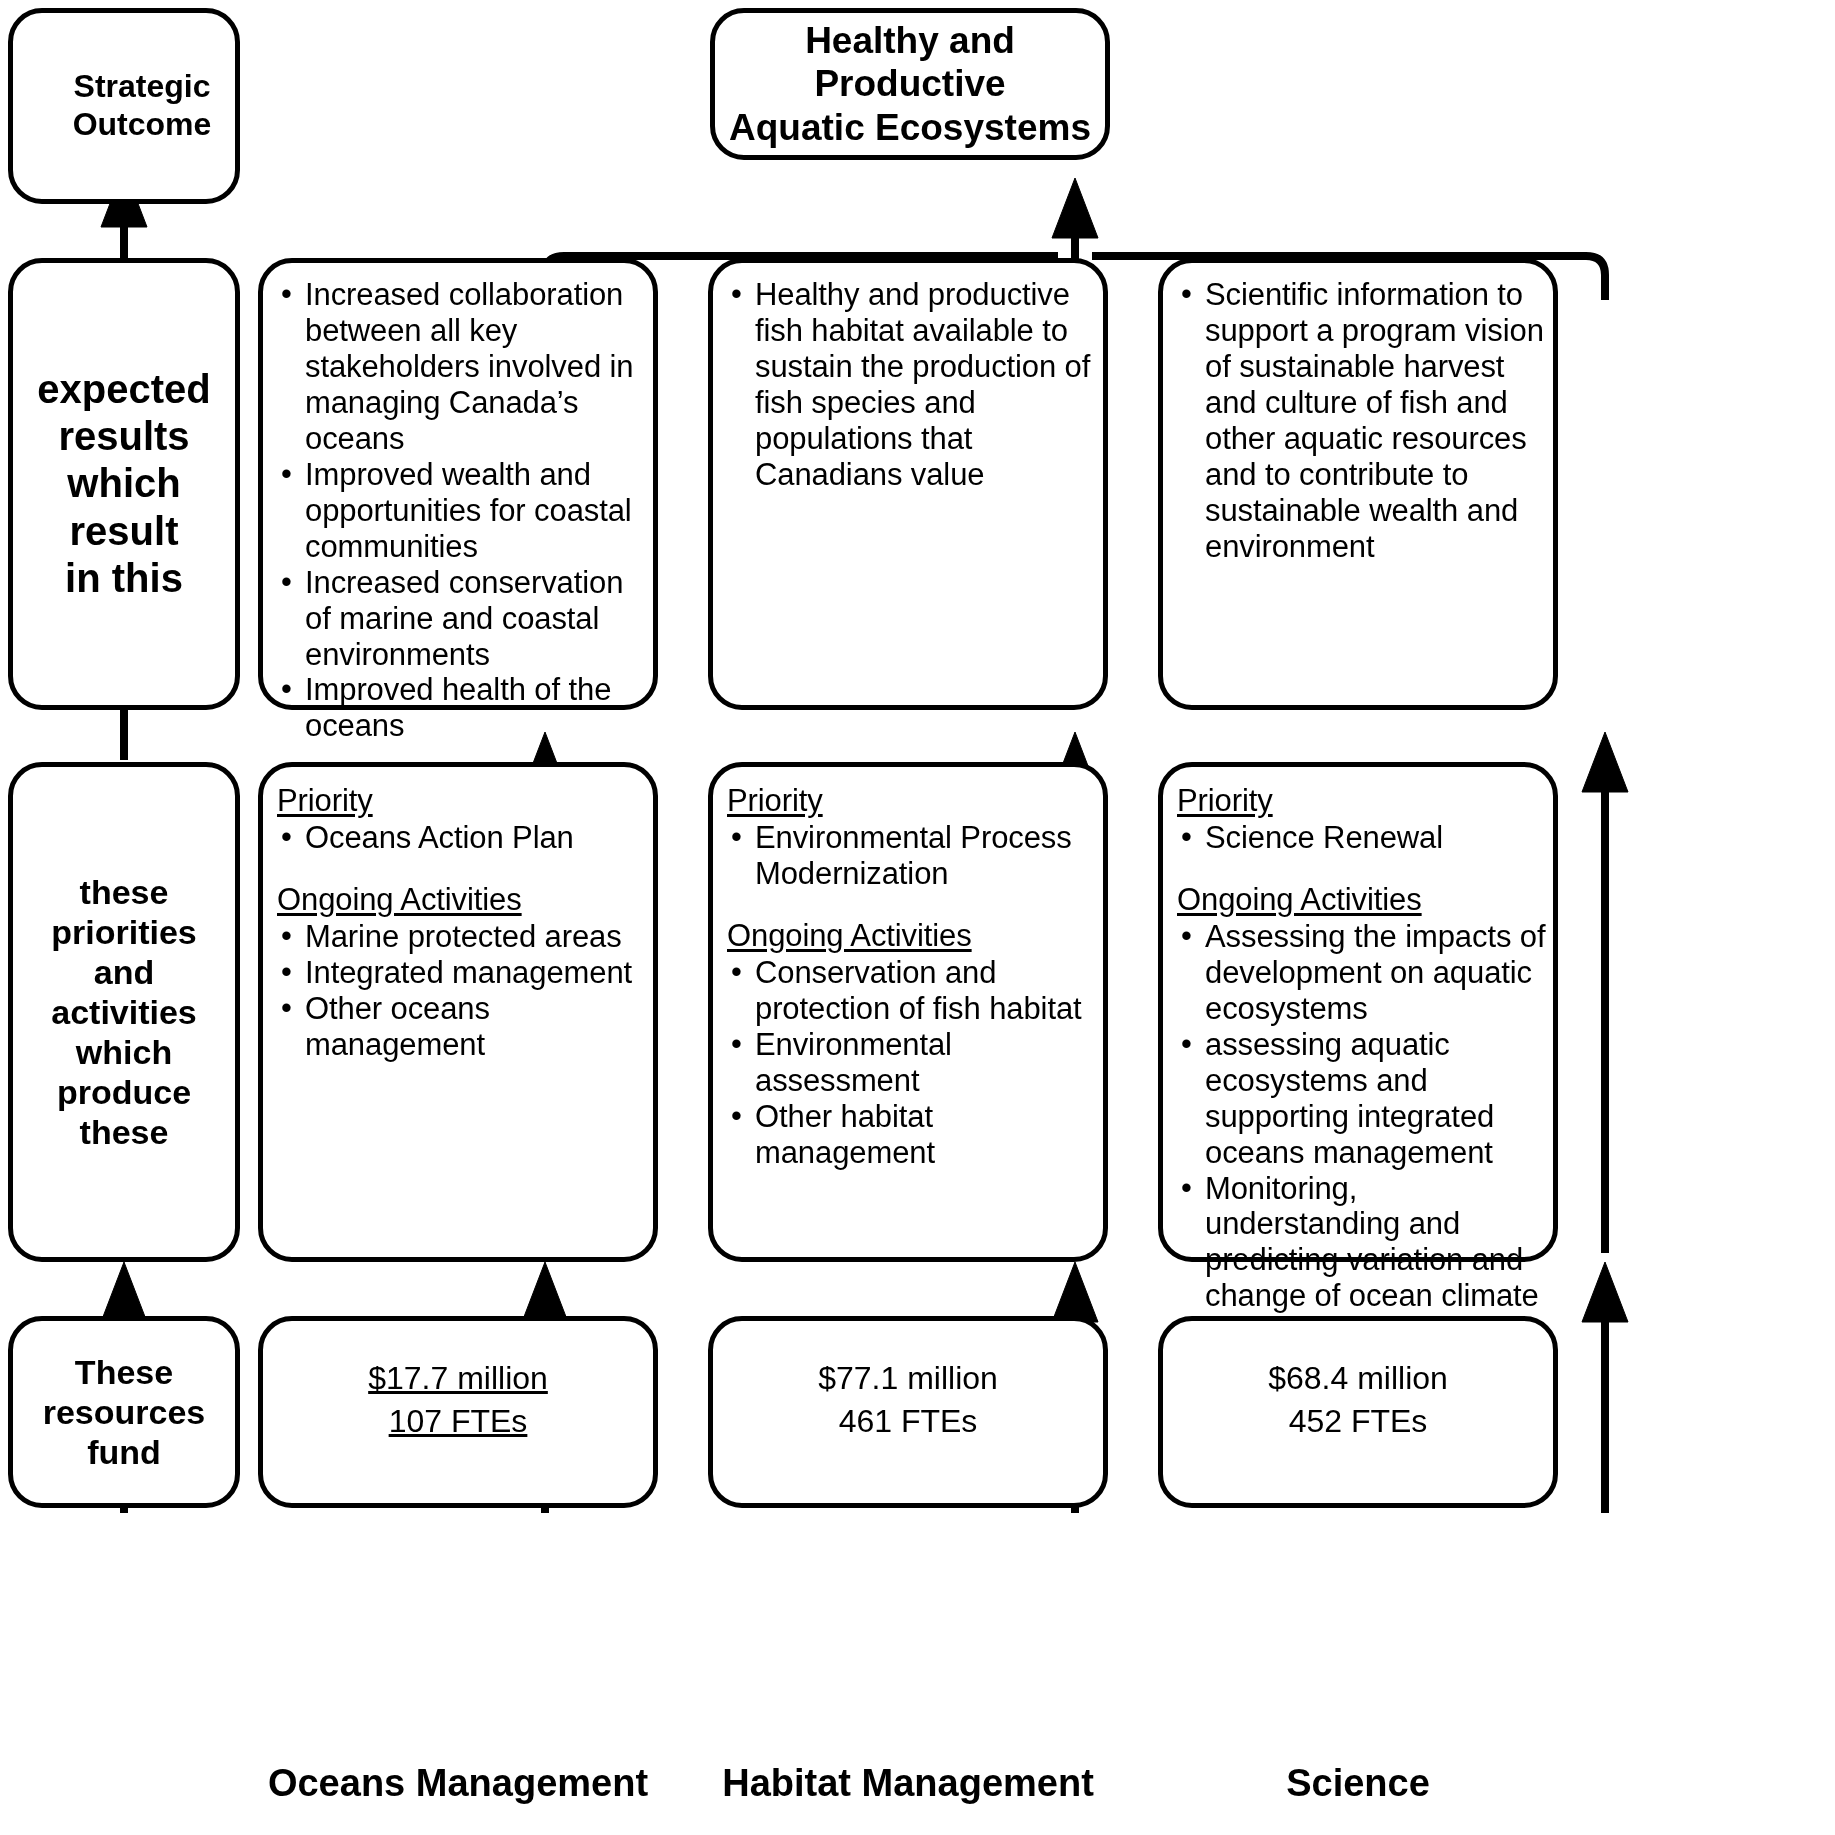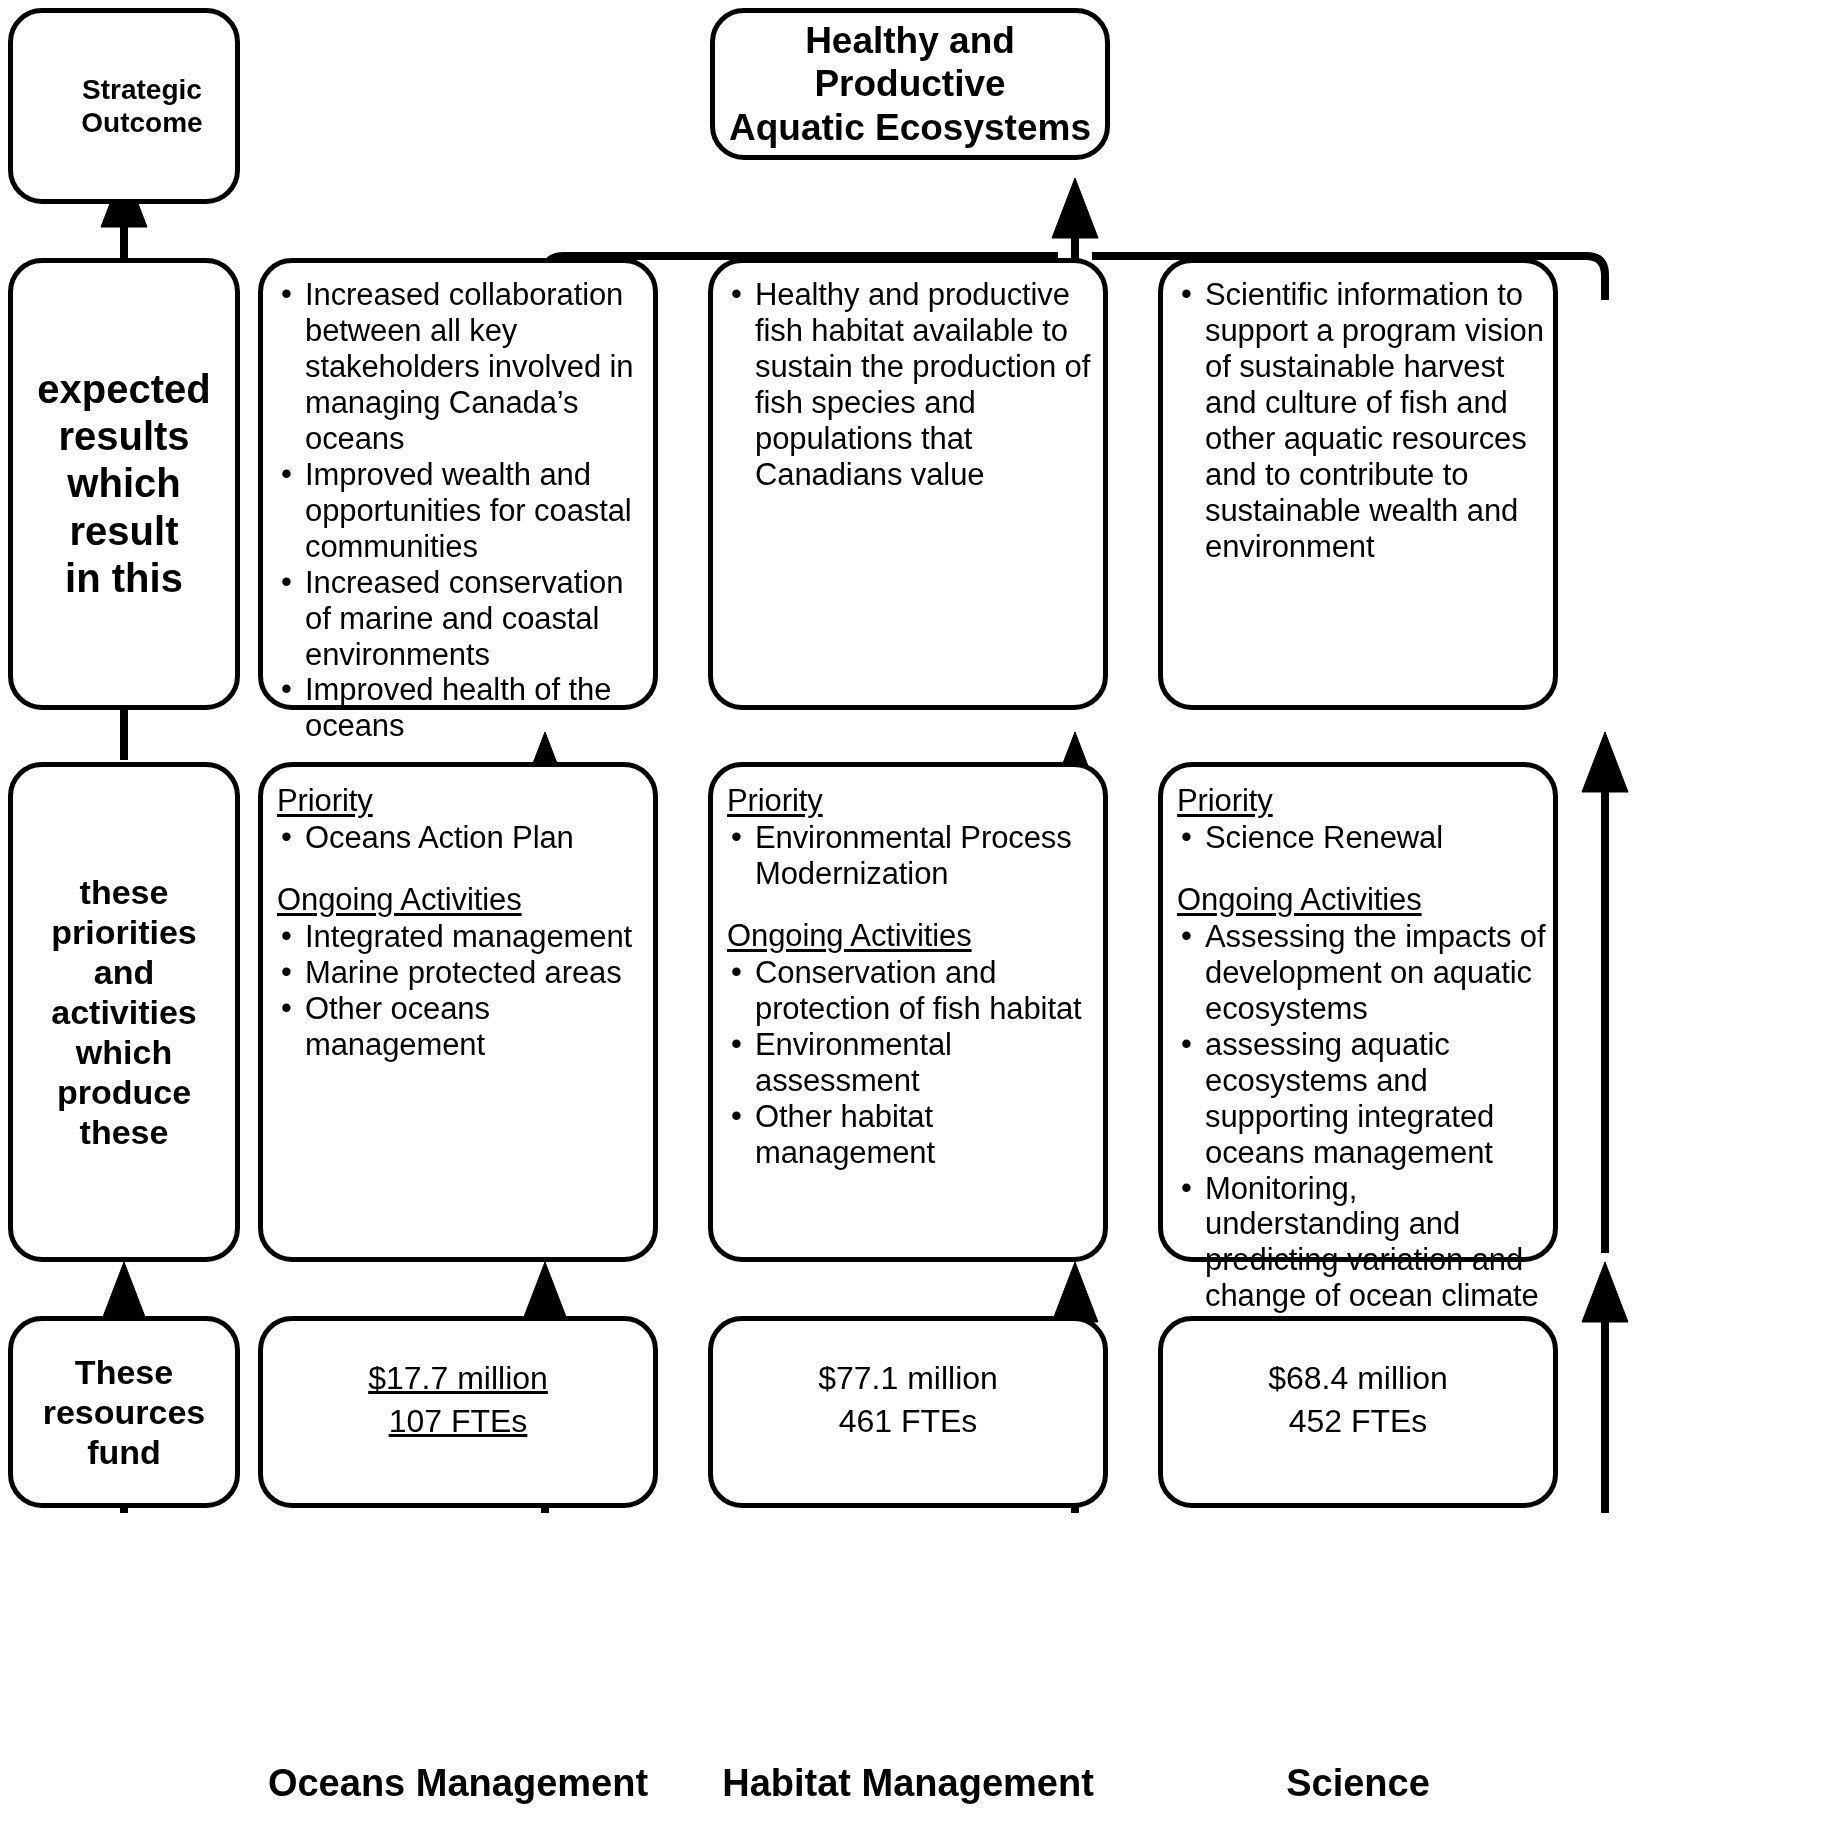--- a/index.html
+++ b/index.html
@@ -118,21 +118,21 @@
       <polygon points="1605,732 1582,792 1628,792"></polygon>
 
       <path d="M545 300 L545 275 Q545 256 564 256 L1058 256" stroke-width="8" fill="none" stroke-linecap="butt"></path>
       <path d="M1605 300 L1605 275 Q1605 256 1586 256 L1092 256" stroke-width="8" fill="none" stroke-linecap="butt"></path>
       <path d="M1075 300 L1075 256" stroke-width="8" fill="none"></path>
       <path d="M1075 256 L1075 225" stroke-width="8" fill="none"></path>
       <polygon points="1075,178 1052,238 1098,238"></polygon>
     </g>
   </svg>
 
-  <div class="box label-box" style="left:8px; top:8px; width:232px; height:196px; font-size:28px;padding-left:36px;">
+  <div class="box label-box" style="left:8px; top:8px; width:232px; height:196px; font-size:32px;padding-left:36px;">
     <div class="inner" style="white-space:pre-line;">Strategic
 Outcome</div>
   </div>
 
   <div class="box label-box" style="left:710px; top:8px; width:400px; height:152px; font-size:37px;">
     <div class="inner" style="white-space:pre-line;">Healthy and Productive
 Aquatic Ecosystems</div>
   </div>
 
   <div class="box label-box" style="left:8px; top:258px; width:232px; height:452px; font-size:40px;">
@@ -169,22 +169,22 @@
 
   <div class="box" style="left:258px; top:762px; width:400px; height:500px;">
     <div class="content" style="left:14px; top:16px; width:376px;">
       <div class="heading">Priority</div>
       <ul class="bl">
         <li>Oceans Action Plan</li>
       </ul>
       <div class="gap"></div>
       <div class="heading">Ongoing Activities</div>
       <ul class="bl">
+        <li>Marine protected areas</li>
         <li>Integrated management</li>
-        <li>Marine protected areas</li>
         <li>Other oceans management</li>
       </ul>
     </div>
   </div>
 
   <div class="box" style="left:258px; top:1316px; width:400px; height:192px;">
     <div class="money" style="top:36px;text-decoration:underline;">
       <div>$17.7 million</div>
       <div>107 FTEs</div>
     </div>

